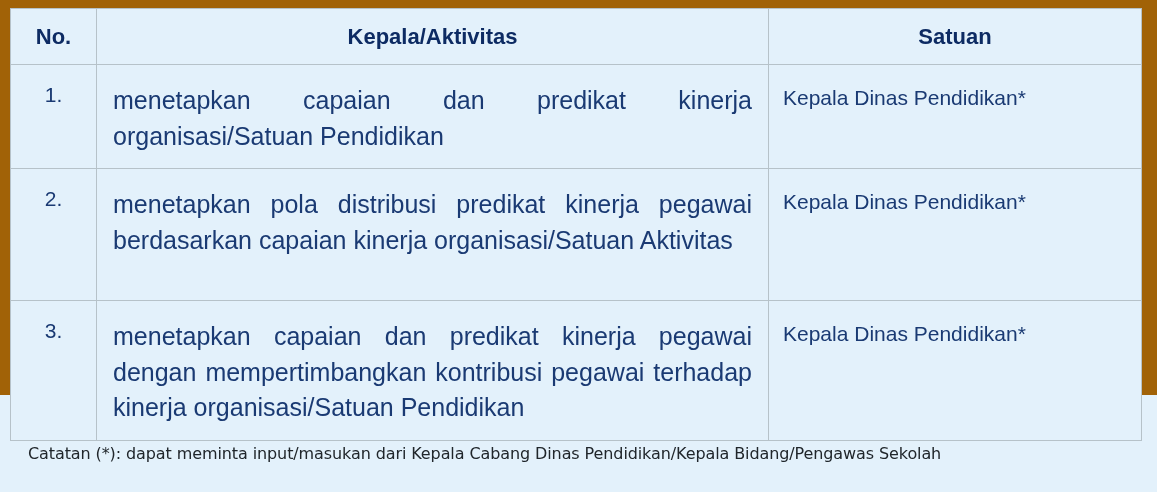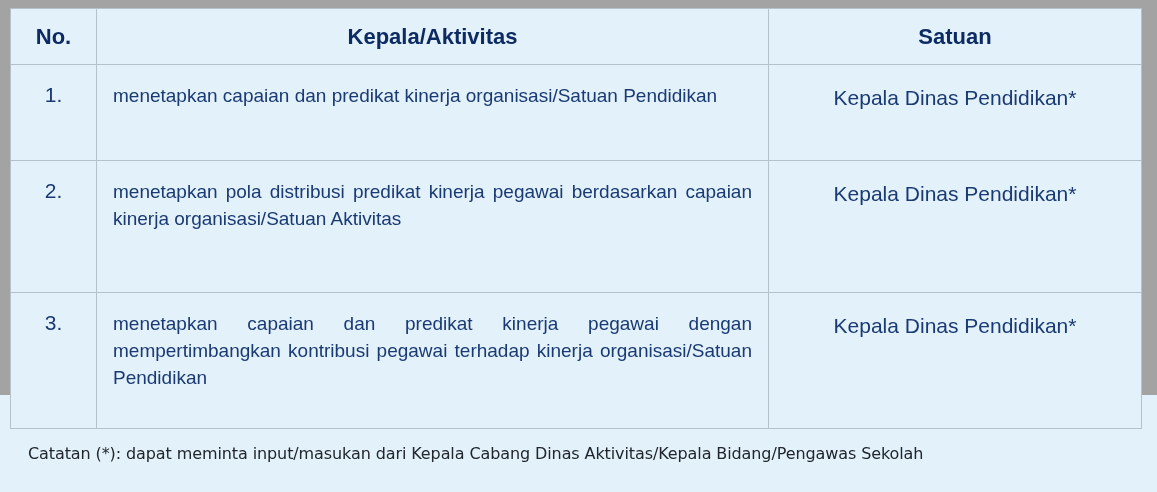--- a/index.html
+++ b/index.html
@@ -12,21 +12,21 @@
     height: 492px;
     background: #e3f1fb;
     font-family: "Liberation Sans", sans-serif;
     overflow: hidden;
   }
 
   .page {
     position: relative;
     width: 1157px;
     height: 395px;
-    background: #a3a3a3;
+    background: #a16207;
     box-sizing: border-box;
   }
 
   
   .table-wrap {
     position: absolute;
     left: 10px;
     top: 8px;
     width: 1131px;
   }
@@ -65,33 +65,33 @@
   
   td.cell-no {
     text-align: center;
     font-size: 21px;
     color: #1a3a73;
     padding-top: 18px;
     padding-bottom: 10px;
   }
 
   td.cell-activity {
-    font-size: 19px;
+    font-size: 25px;
     color: #1a3a73;
     text-align: justify;
     text-align-last: left;
     padding: 18px 16px 14px 16px;
     line-height: 1.42;
     hyphens: none;
   }
 
   td.cell-actor {
     font-size: 21px;
     color: #1a3a73;
-    text-align: center;
+    text-align: left;
     padding: 18px 14px 14px 14px;
     line-height: 1.42;
     white-space: nowrap;
   }
 
   
   tr.row-1 td { height: 96px; }
   tr.row-2 td { height: 132px; }
   tr.row-3 td { height: 136px; }
 
@@ -139,15 +139,15 @@
         </tr>
         <tr class="row-3">
           <td class="cell-no">3.</td>
           <td class="cell-activity">menetapkan capaian dan predikat kinerja pegawai dengan mempertimbangkan kontribusi pegawai terhadap kinerja organisasi/Satuan Pendidikan</td>
           <td class="cell-actor">Kepala Dinas Pendidikan*</td>
         </tr>
       </tbody>
     </table>
   </div>
 
-  <div class="footnote">Catatan (*): dapat meminta input/masukan dari Kepala Cabang Dinas Aktivitas/Kepala Bidang/Pengawas Sekolah</div>
+  <div class="footnote">Catatan (*): dapat meminta input/masukan dari Kepala Cabang Dinas Pendidikan/Kepala Bidang/Pengawas Sekolah</div>
 
 </div>
 
 </body></html>

